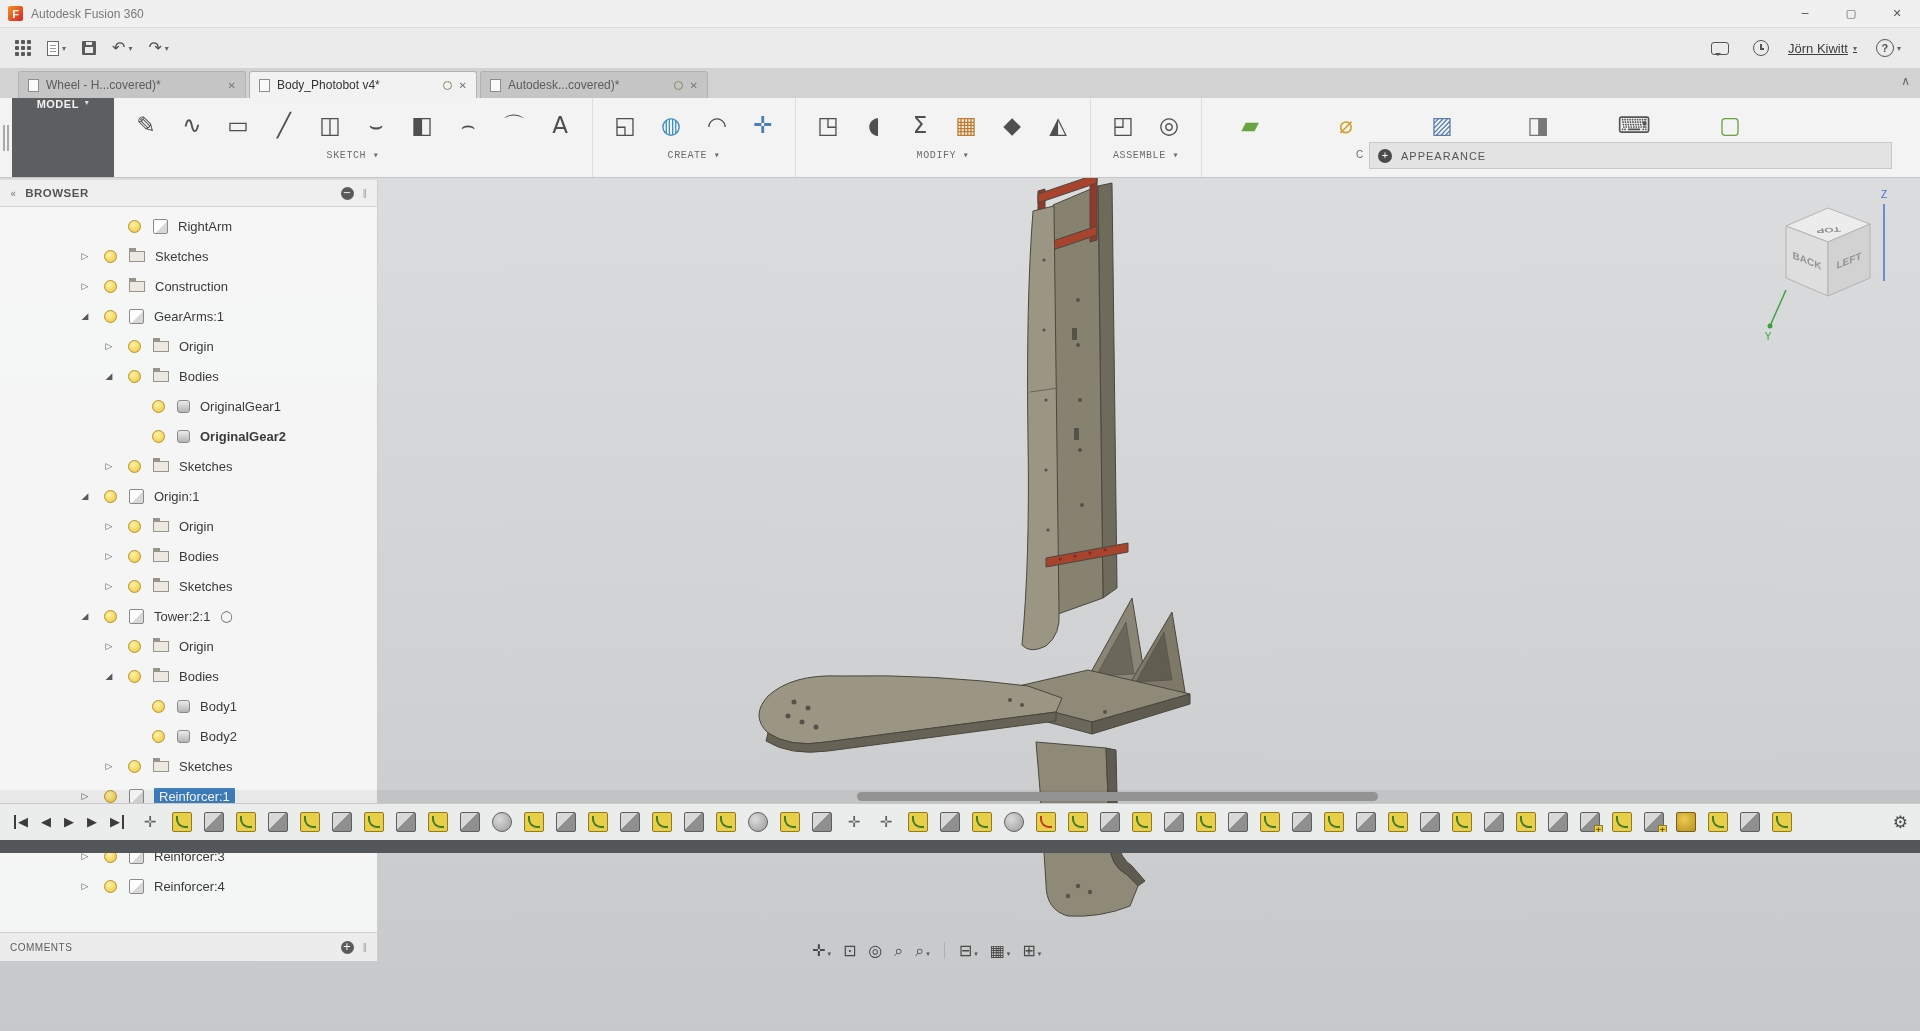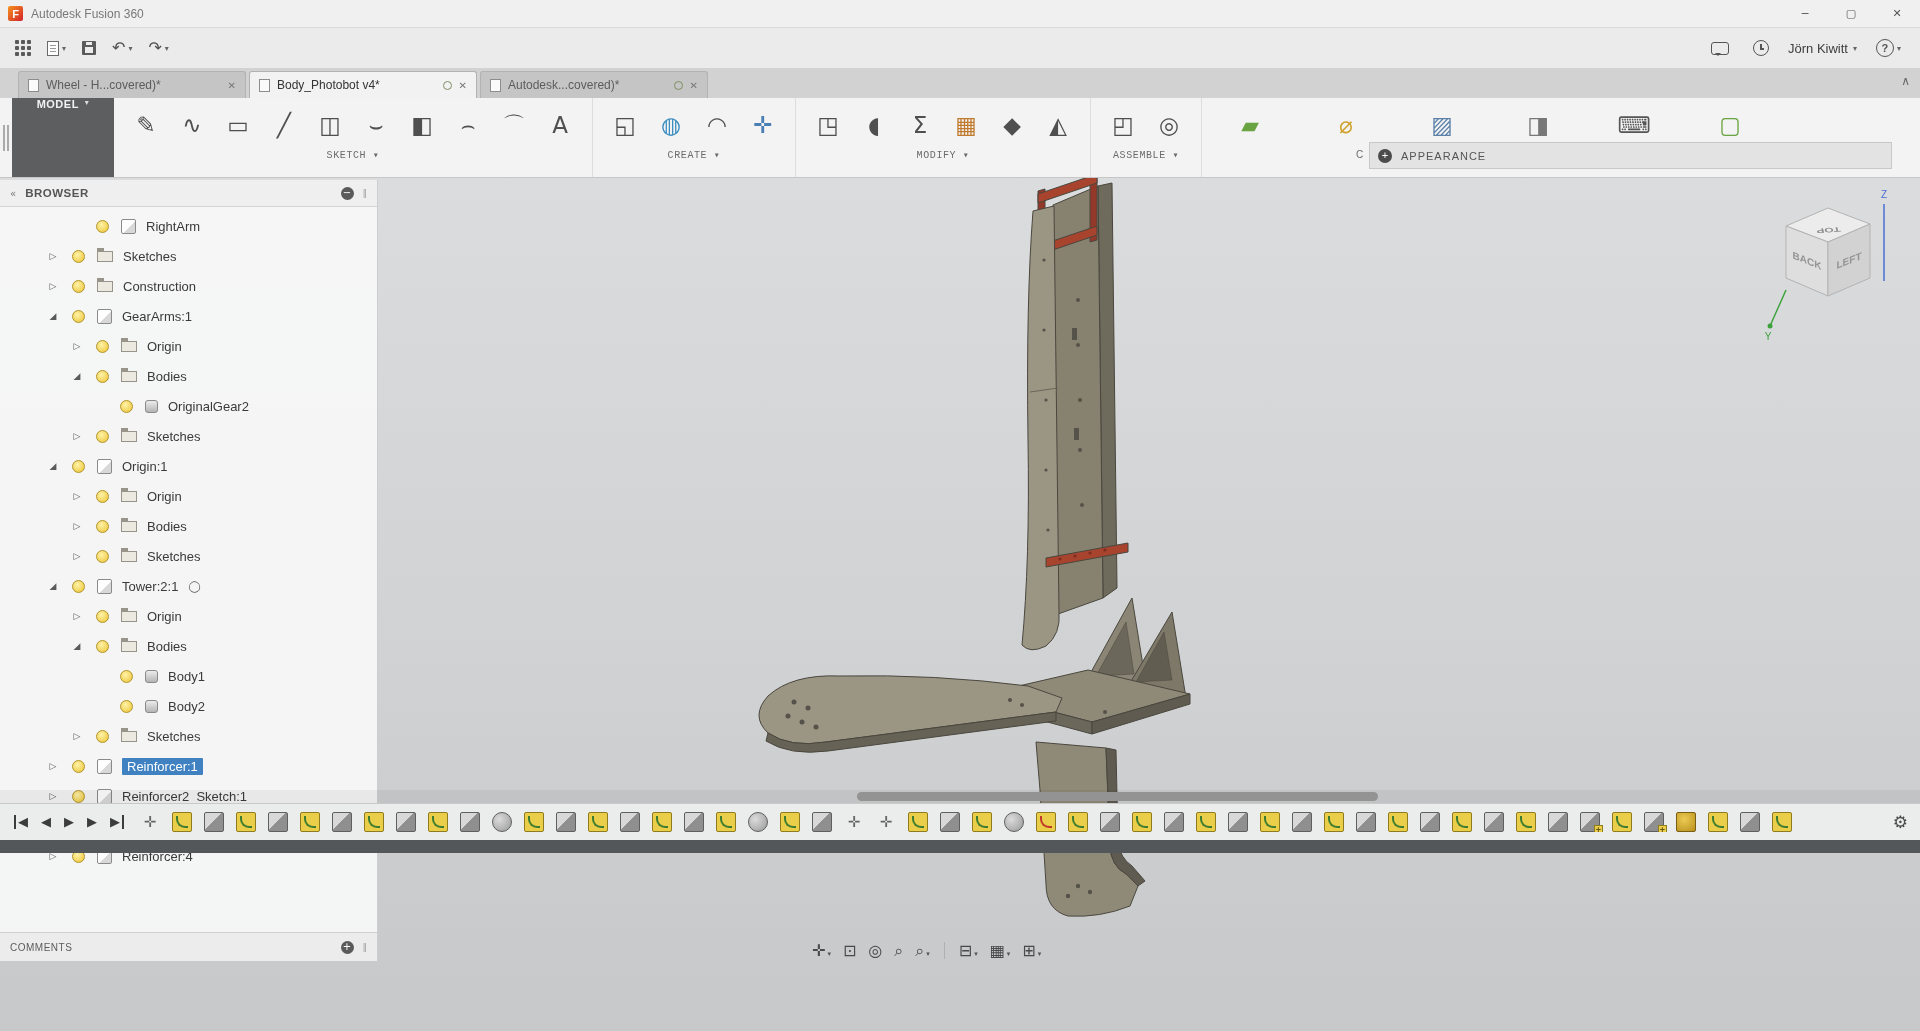--- a/index.html
+++ b/index.html
@@ -25,21 +25,21 @@
   .saveicon::after { content:""; position:absolute; left:3px; top:6px; width:8px; height:6px; background:#ebebeb; }
   .saveicon::before { content:""; position:absolute; left:4px; top:1px; width:6px; height:3px; background:#ebebeb; }
   .arr { font-family:"DejaVu Sans",sans-serif; font-size:16px; color:#4e4e4e; line-height:16px; }
   .caret { font-family:"DejaVu Sans",sans-serif; font-size:8px; color:#666; }
   .abright { margin-left:auto; display:flex; align-items:center; gap:14px; padding-right:14px; }
   .bubble { width:18px; height:13px; border:1.5px solid #555; border-radius:3px; position:relative; }
   .bubble::after { content:""; position:absolute; left:3px; bottom:-5px; border:3px solid transparent; border-top-color:#555; }
   .clock { width:16px; height:16px; border:1.5px solid #555; border-radius:50%; position:relative; }
   .clock::after { content:""; position:absolute; left:6px; top:3px; width:1.5px; height:5px; background:#555; }
   .clock::before { content:""; position:absolute; left:6px; top:7px; width:4px; height:1.5px; background:#555; }
-  .username { font-size:13px; color:#3d3d3d; display:flex; align-items:center; gap:5px; }
+  .username { font-size:13px; color:#3d3d3d; display:flex; align-items:center; gap:5px;text-decoration:underline; }
   .helpbtn { width:18px; height:18px; border:1.5px solid #555; border-radius:50%; color:#555; font-size:11px; font-weight:bold; display:flex; align-items:center; justify-content:center; }
 
   
   .tabbar { position:absolute; left:0; top:68px; width:1920px; height:30px; background:#d2d2d2; display:flex; align-items:flex-end; padding-left:18px; }
   .tab { height:27px; width:228px; display:flex; align-items:center; gap:7px; padding:0 9px; margin-right:3px; background:#c5c5c5; border:1px solid #b2b2b2; border-bottom:none; border-radius:3px 3px 0 0; font-size:12px; color:#5c5c5c; }
   .tab.active { background:#f2f2f2; color:#333; }
   .tabdoc { width:11px; height:13px; background:#fafafa; border:1px solid #8d8d8d; flex:none; }
   .tablabel { white-space:nowrap; overflow:hidden; text-overflow:ellipsis; flex:1; }
   .tabdot { width:9px; height:9px; border:1.5px solid #7f8f62; border-radius:50%; flex:none; }
   .tabclose { font-family:"DejaVu Sans",sans-serif; font-size:10px; color:#777; flex:none; }
@@ -69,21 +69,21 @@
   
   .viewcube { position:absolute; right:18px; top:8px; width:140px; height:165px; }
 
   
   .browser { position:absolute; left:0; top:2px; width:378px; height:781px; background:rgba(248,248,248,0.93); border-right:1px solid rgba(180,180,180,.6); z-index:5; }
   .bhdr { height:27px; display:flex; align-items:center; gap:9px; padding:0 10px; background:rgba(238,238,238,.97); border-bottom:1px solid #d4d4d4; }
   .bhdr .dbl { font-size:10px; color:#777; font-family:"DejaVu Sans",sans-serif; }
   .bhdr .btitle { font-size:11.5px; font-weight:bold; color:#555; letter-spacing:.5px; }
   .circlebtn { margin-left:auto; width:13px; height:13px; border-radius:50%; background:#5a5a5a; color:#fff; font-size:10px; line-height:12px; text-align:center; font-family:"DejaVu Sans",sans-serif; }
   .gripmark { font-family:"DejaVu Sans",sans-serif; font-size:9px; color:#999; }
-  .btree { position:absolute; top:31px; bottom:29px; left:0; right:0; overflow:hidden; }
+  .btree { position:absolute; top:31px; bottom:29px; left:0; right:0; overflow:hidden;padding-left:32px; }
   .trow { height:30px; display:flex; align-items:center; }
   .arrow { width:14px; margin-right:12px; font-family:"DejaVu Sans",sans-serif; font-size:9px; color:#5a5a5a; text-align:center; flex:none; }
   .bulb { width:13px; height:13px; margin-right:12px; border-radius:50%; background:radial-gradient(circle at 40% 35%,#fff3a8,#ecc232); border:1px solid #b2942a; flex:none; }
   .nicon { flex:none; margin-right:10px; position:relative; }
   .nicon.component { width:15px; height:15px; background:linear-gradient(135deg,#fefefe 55%,#d8d8d8 55%); border:1px solid #8a8a8a; border-radius:2px; }
   .nicon.folder { width:16px; height:11px; background:#ece9e0; border:1px solid #98948a; }
   .nicon.folder::before { content:""; position:absolute; top:-4px; left:-1px; width:7px; height:3px; background:#98948a; }
   .nicon.body { width:13px; height:13px; border-radius:3px; background:linear-gradient(180deg,#ececec,#b4b4b4); border:1px solid #8a8a8a; }
   .tlabel { font-size:13px; color:#3a3a3a; white-space:nowrap; }
   .tlabel.sel { background:#3f81c1; color:#fff; padding:1px 5px; border-radius:1px; }
@@ -424,20 +424,26 @@
         <div class="trow" style="padding-left: 70px;">
           <span class="arrow">◢</span>
           <span class="bulb"></span>
           <span class="nicon folder"></span>
           <span class="tlabel">Bodies</span>
         </div>
         <div class="trow" style="padding-left: 94px;">
           <span class="arrow"></span>
           <span class="bulb"></span>
           <span class="nicon body"></span>
+          <span class="tlabel">OriginalGear1</span>
+        </div>
+        <div class="trow" style="padding-left: 94px; font-weight: bold;">
+          <span class="arrow"></span>
+          <span class="bulb"></span>
+          <span class="nicon body"></span>
           <span class="tlabel">OriginalGear2</span>
         </div>
         <div class="trow" style="padding-left: 70px;">
           <span class="arrow">▷</span>
           <span class="bulb"></span>
           <span class="nicon folder"></span>
           <span class="tlabel">Sketches</span>
         </div>
         <div class="trow" style="padding-left: 46px;">
           <span class="arrow">◢</span>

